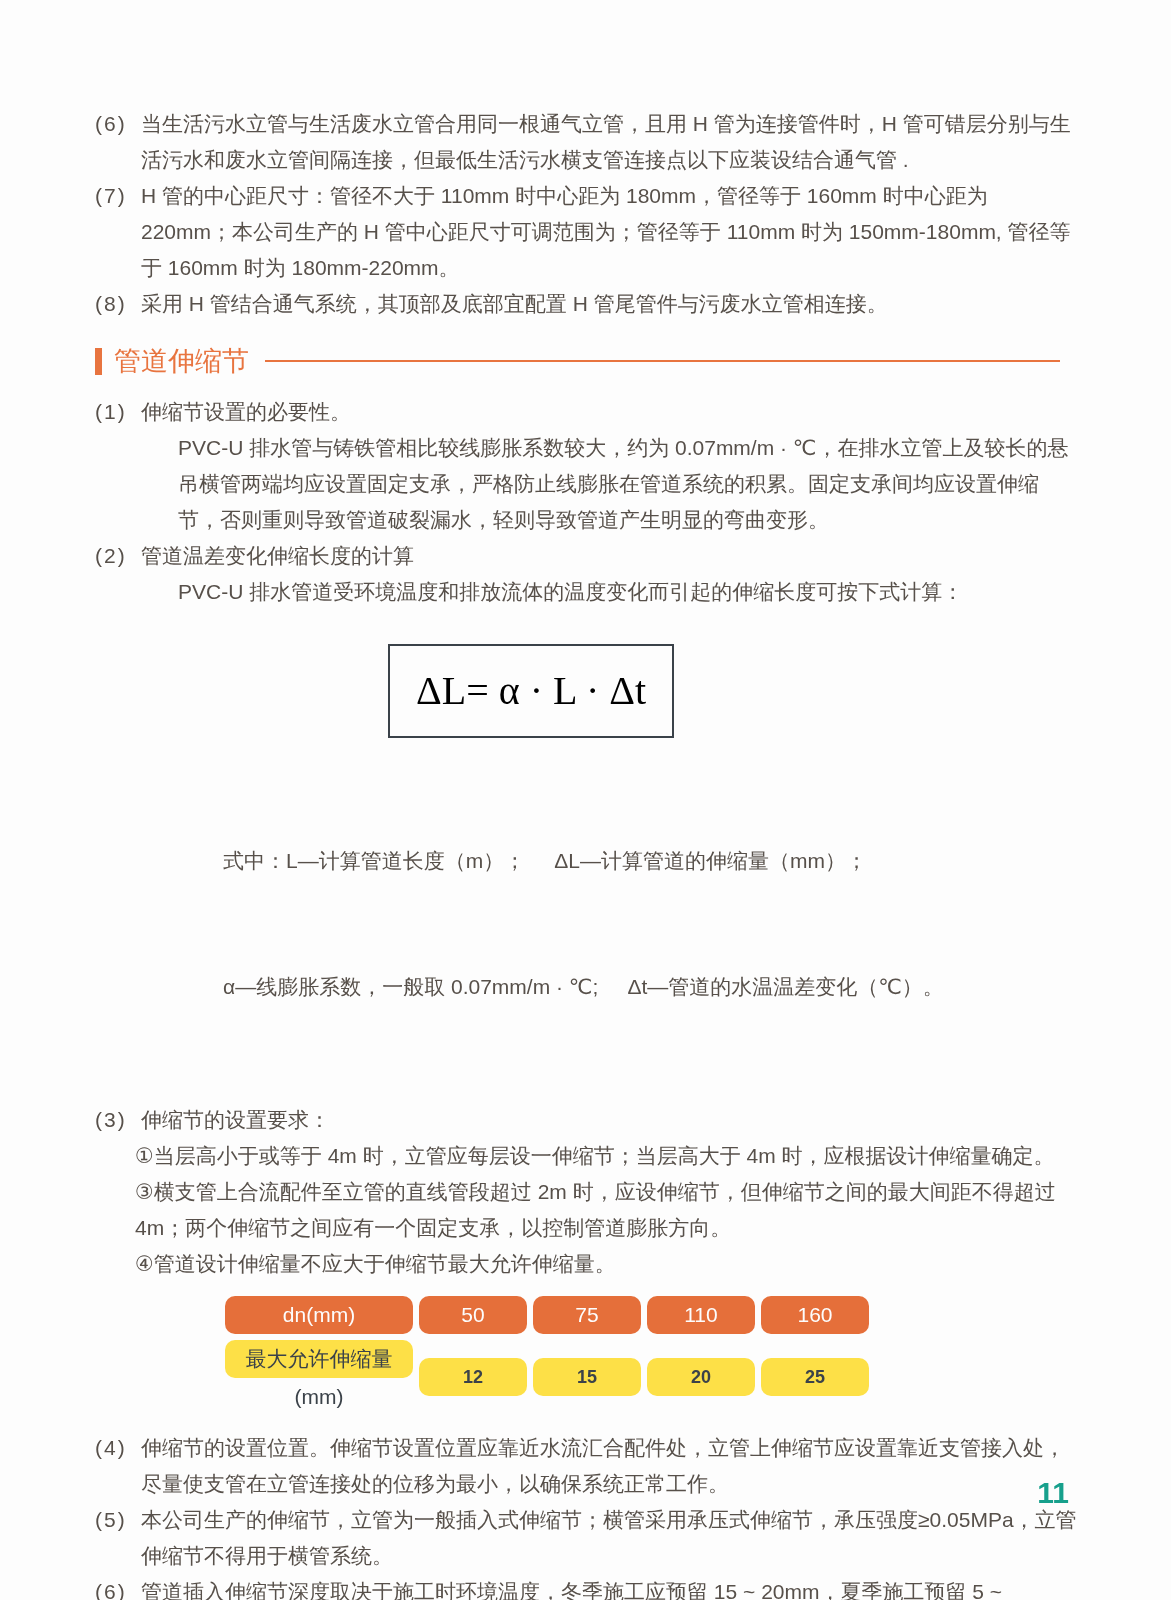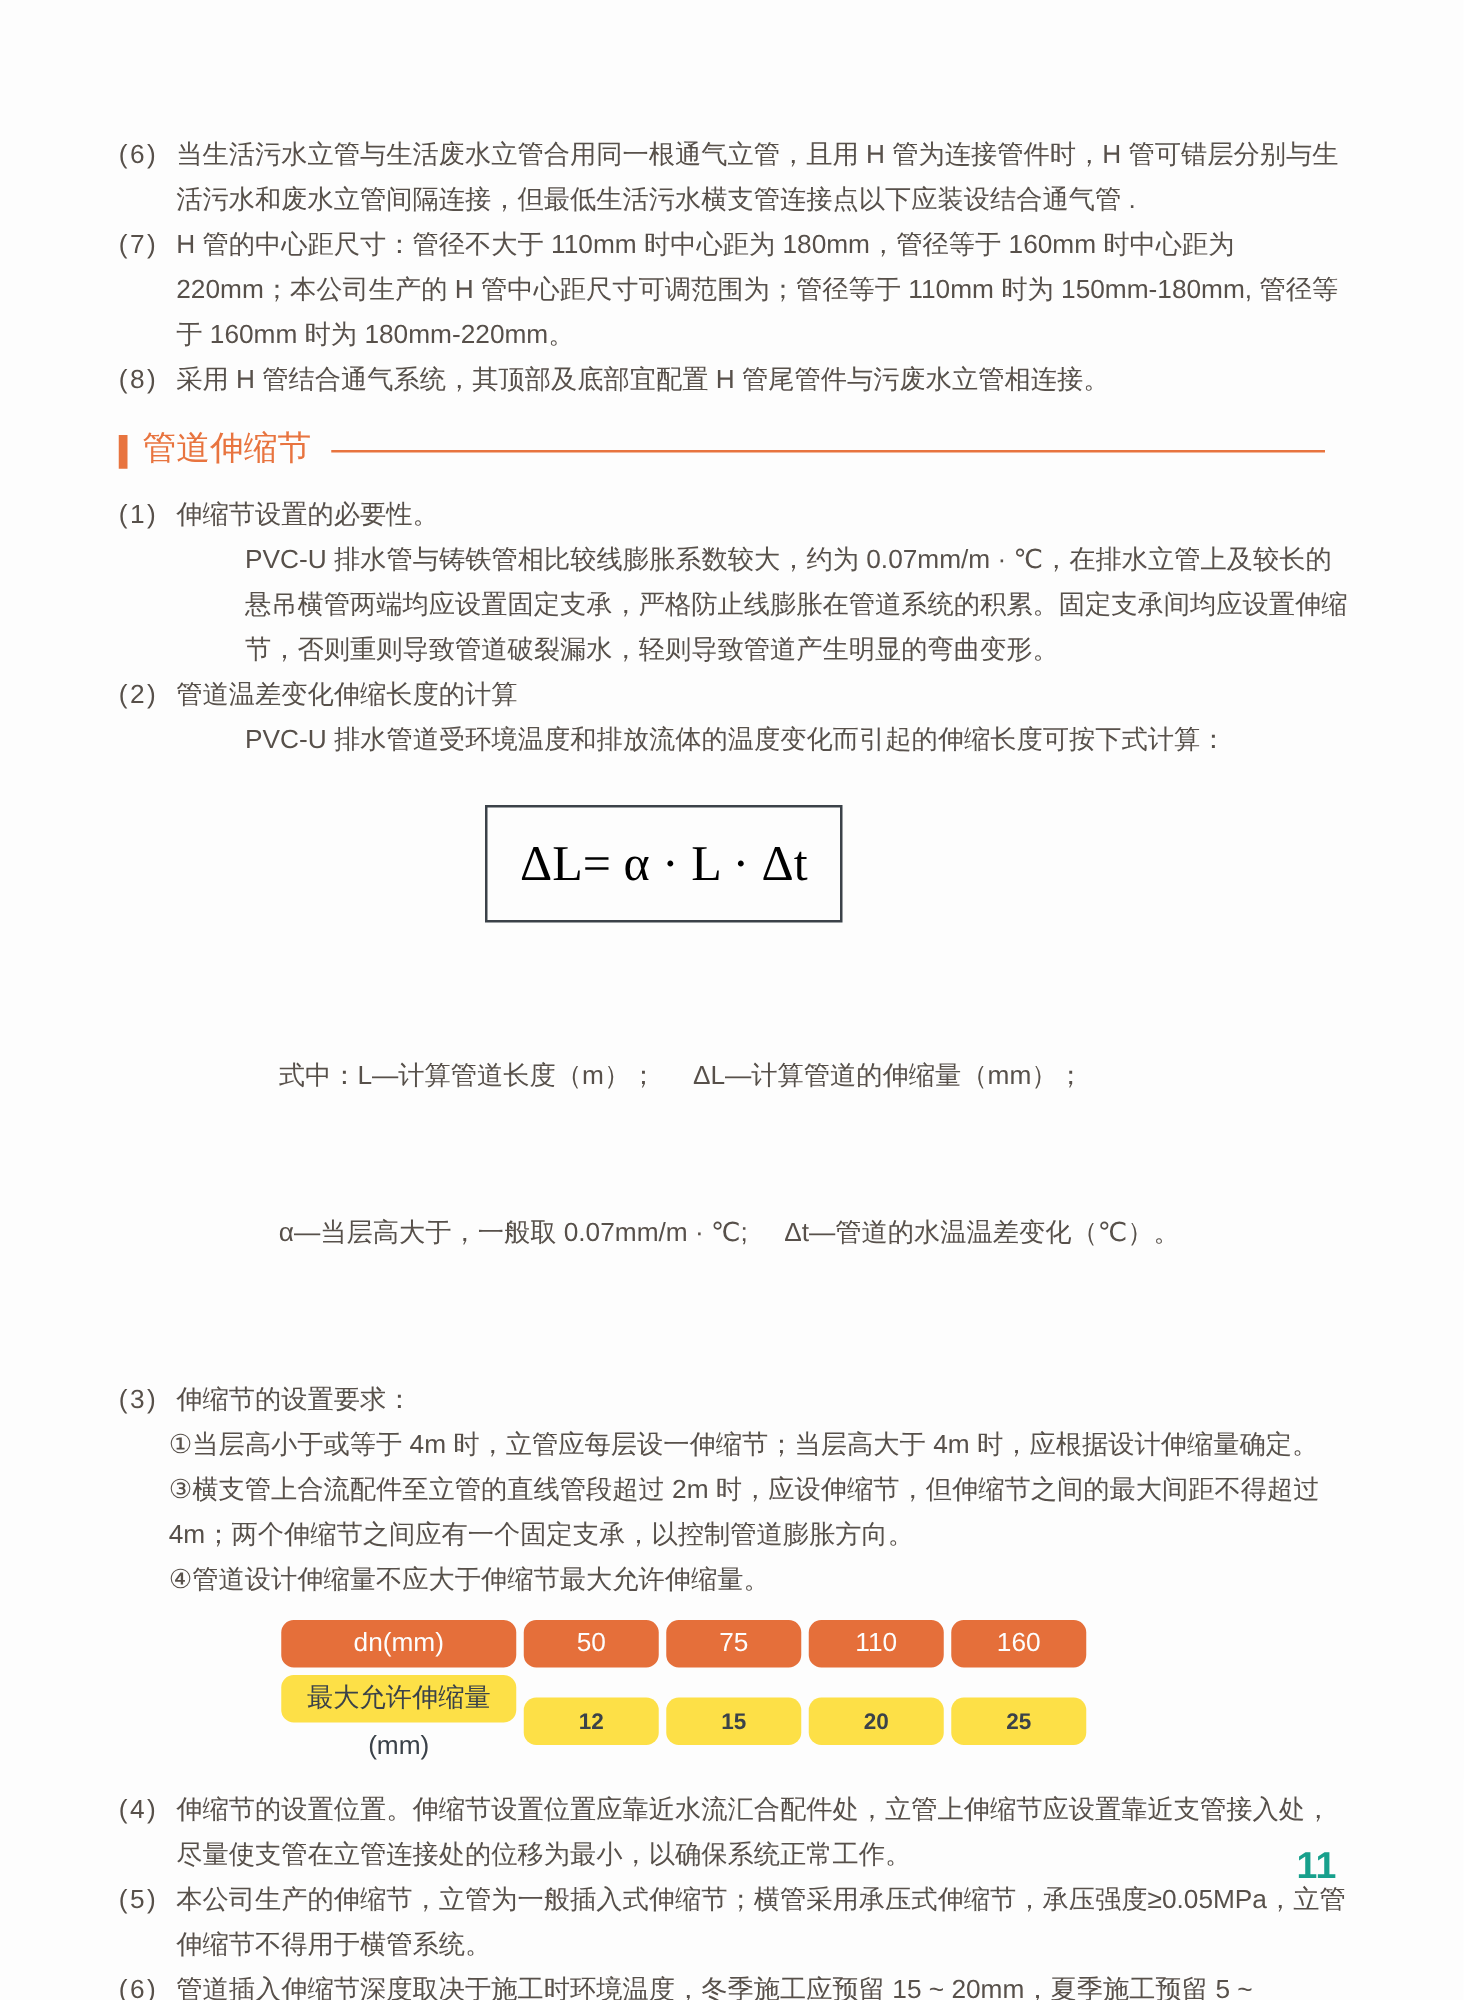--- a/index.html
+++ b/index.html
@@ -30,21 +30,20 @@
     top: 0;
     letter-spacing: 2px;
     white-space: nowrap;
   }
   
   .section-head {
     display: flex;
     align-items: center;
     margin-top: 22px;
     height: 34px;
-    font-family: Liberation Mono, monospace;
   }
   .section-head .bar {
     width: 7px;
     height: 27px;
     background: #e8743f;
     flex: 0 0 auto;
   }
   .section-head .title {
     color: #e8743f;
     font-size: 27px;
@@ -53,21 +52,21 @@
     white-space: nowrap;
   }
   .section-head .rule {
     flex: 1 1 auto;
     height: 2px;
     background: #e8743f;
     margin-left: 16px;
     margin-right: 20px;
   }
   .item1 { margin-top: 16px; }
-  .para { margin-left: 55px; }
+  .para { margin-left: 37px; }
   
   .formula-wrap { margin-top: 14px; margin-left: 293px; }
   .formula-box {
     display: inline-block;
     border: 2px solid #3b4249;
     padding: 22px 26px;
     font-family: "Liberation Serif", "DejaVu Serif", serif;
     font-size: 40px;
     line-height: 46px;
     color: #000000;
@@ -140,21 +139,21 @@
       <span class="marker">(2)</span>
       <span>管道温差变化伸缩长度的计算</span>
       <div class="para">PVC-U 排水管道受环境温度和排放流体的温度变化而引起的伸缩长度可按下式计算：</div>
     </div>
 
     <div class="formula-wrap">
       <span class="formula-box">ΔL= α · L · Δt</span>
     </div>
     <div class="formula-notes">
       <div>式中：L—计算管道长度（m）；     ΔL—计算管道的伸缩量（mm）；</div>
-      <div>α—当层高大于，一般取 0.07mm/m · ℃;     Δt—管道的水温温差变化（℃）。</div>
+      <div>α—线膨胀系数，一般取 0.07mm/m · ℃;     Δt—管道的水温温差变化（℃）。</div>
     </div>
 
     <div class="hang item3">
       <span class="marker">(3)</span>
       <span>伸缩节的设置要求：</span>
     </div>
     <div class="subitem">①当层高小于或等于 4m 时，立管应每层设一伸缩节；当层高大于 4m 时，应根据设计伸缩量确定。</div>
     <div class="subitem">③横支管上合流配件至立管的直线管段超过 2m 时，应设伸缩节，但伸缩节之间的最大间距不得超过 4m；两个伸缩节之间应有一个固定支承，以控制管道膨胀方向。</div>
     <div class="subitem">④管道设计伸缩量不应大于伸缩节最大允许伸缩量。</div>
 

